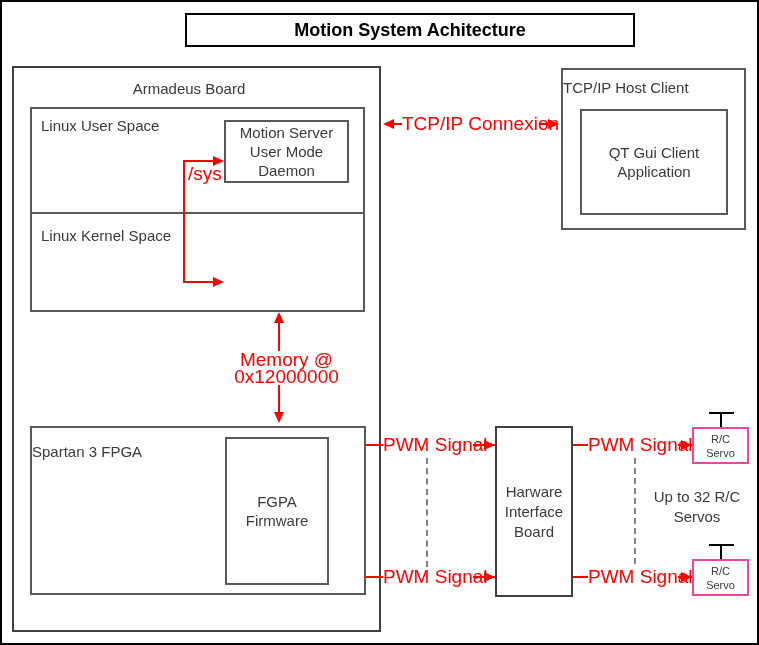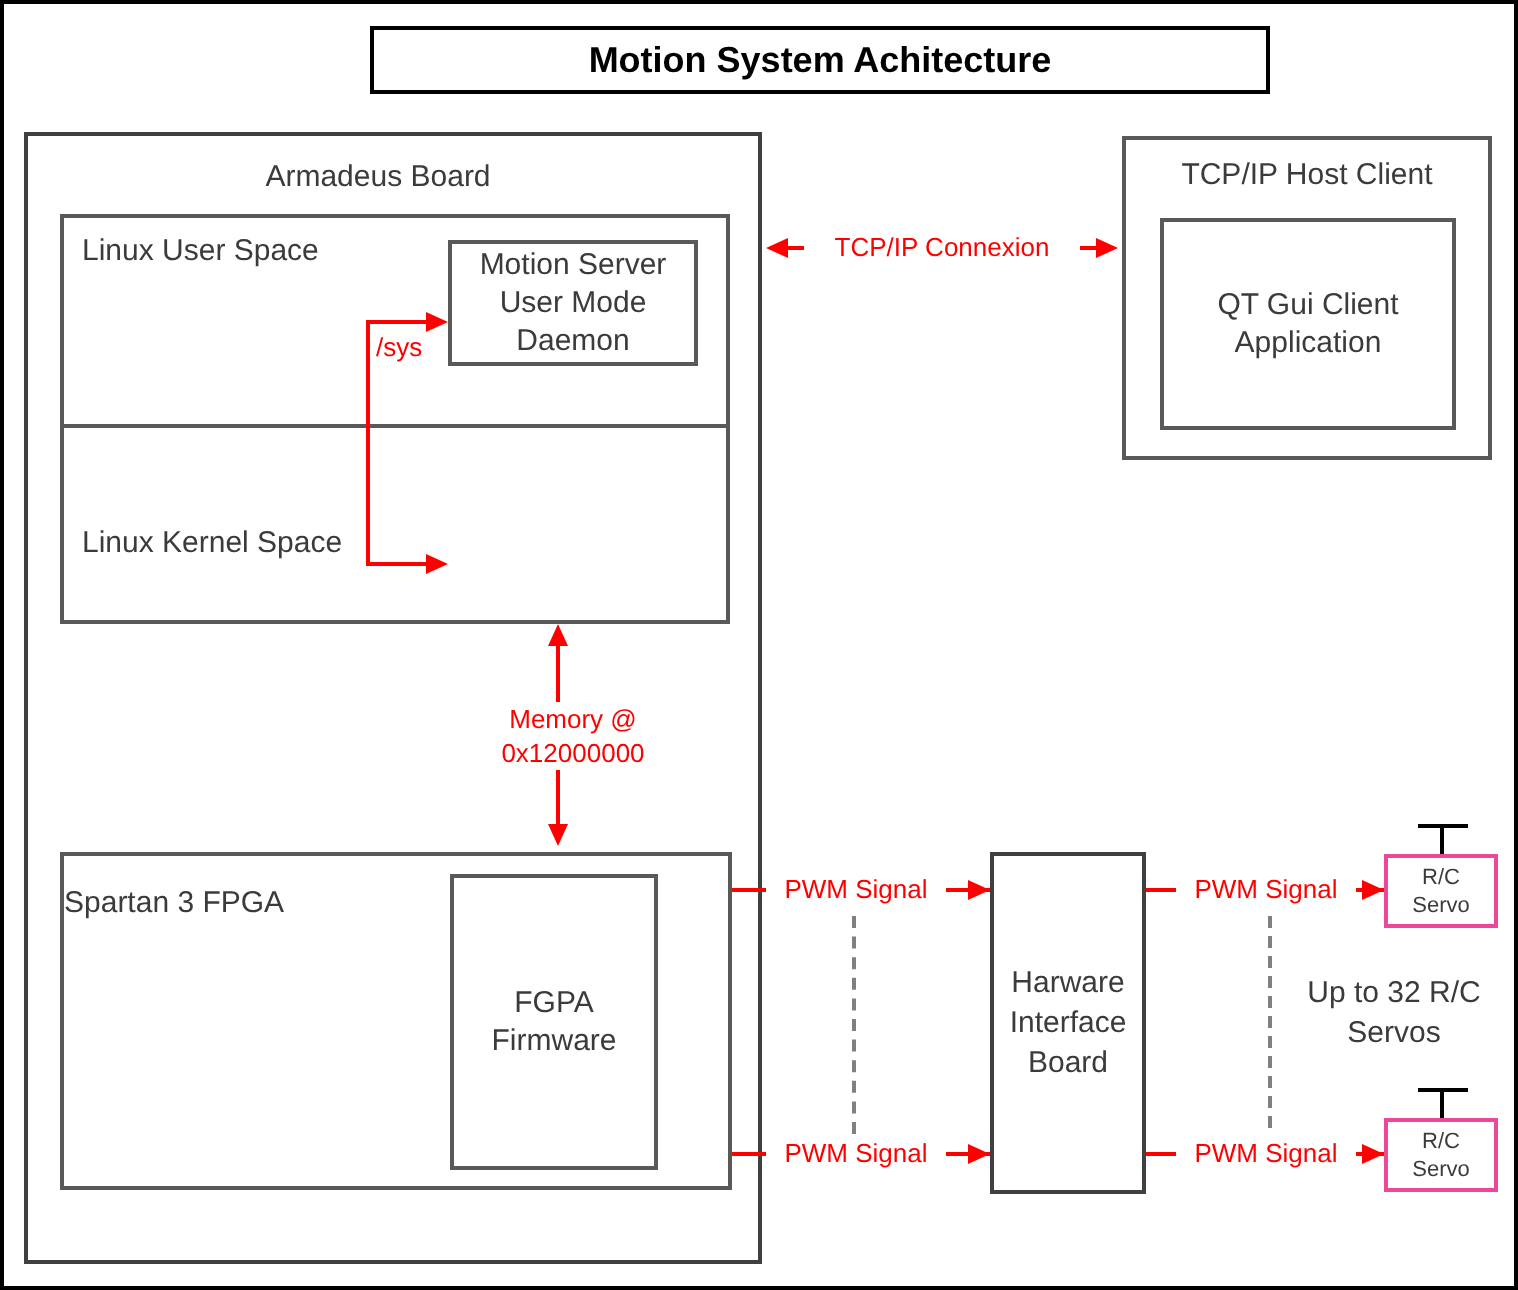--- a/index.html
+++ b/index.html
@@ -21,21 +21,21 @@
   .title-box{
     position:absolute;left:183px;top:11px;width:450px;height:34px;
     box-sizing:border-box;border:2px solid #000;background:#fff;
     display:flex;align-items:center;justify-content:center;
     font-size:18px;font-weight:bold;color:#000;
   }
   
   .rline{position:absolute;background:#ff0000;z-index:6;}
   .rtext{
     position:absolute;z-index:7;background:#fff;color:#ff0000;
-    font-size:13px;text-align:center;white-space:nowrap;line-height:16px;
+    font-size:19px;text-align:center;white-space:nowrap;line-height:16px;
   }
   .arr{position:absolute;width:0;height:0;z-index:6;}
   .arr-r{border-top:5px solid transparent;border-bottom:5px solid transparent;border-left:11px solid #ff0000;}
   .arr-l{border-top:5px solid transparent;border-bottom:5px solid transparent;border-right:11px solid #ff0000;}
   .arr-u{border-left:5px solid transparent;border-right:5px solid transparent;border-bottom:11px solid #ff0000;}
   .arr-d{border-left:5px solid transparent;border-right:5px solid transparent;border-top:11px solid #ff0000;}
   .dash{position:absolute;width:0;border-left:2px dashed #808080;z-index:4;}
   .servo-stack{font-size:11px;line-height:14px;}
   .horn{position:absolute;background:#000;z-index:3;}
   .note{
@@ -61,37 +61,37 @@
 
   <div class="box b-gray" style="left:222px;top:118px;width:125px;height:63px;">
     <div class="center-stack">
       <span>Motion Server</span>
       <span>User Mode</span>
       <span>Daemon</span>
     </div>
   </div>
 
   <div class="box b-gray" style="left:28px;top:210px;width:335px;height:100px;">
-    <span class="lbl" style="left:9px;top:13px;margin-top:36px;">Linux Kernel Space</span>
+    <span class="lbl" style="left:9px;top:13px;">Linux Kernel Space</span>
   </div>
 
 
   <div class="box b-gray" style="left:28px;top:424px;width:336px;height:169px;">
     <span class="lbl" style="left:0;top:15px;width:195px;">Spartan 3 FPGA</span>
   </div>
 
   <div class="box b-gray" style="left:223px;top:435px;width:104px;height:148px;">
     <div class="center-stack">
       <span>FGPA</span>
       <span>Firmware</span>
     </div>
   </div>
 
   <div class="box b-gray" style="left:559px;top:66px;width:185px;height:162px;">
-    <span class="lbl" style="left:0;top:9px;width:100%;text-align:center;">TCP/IP Host Client</span>
+    <span class="lbl" style="left:0;top:9px;width:100%;text-align:left;">TCP/IP Host Client</span>
   </div>
 
   <div class="box b-gray" style="left:578px;top:107px;width:148px;height:106px;padding-left:26px;">
     <div class="center-stack">
       <span>QT Gui Client</span>
       <span>Application</span>
     </div>
   </div>
 
   <div class="box b-dark" style="left:493px;top:424px;width:78px;height:171px;">

